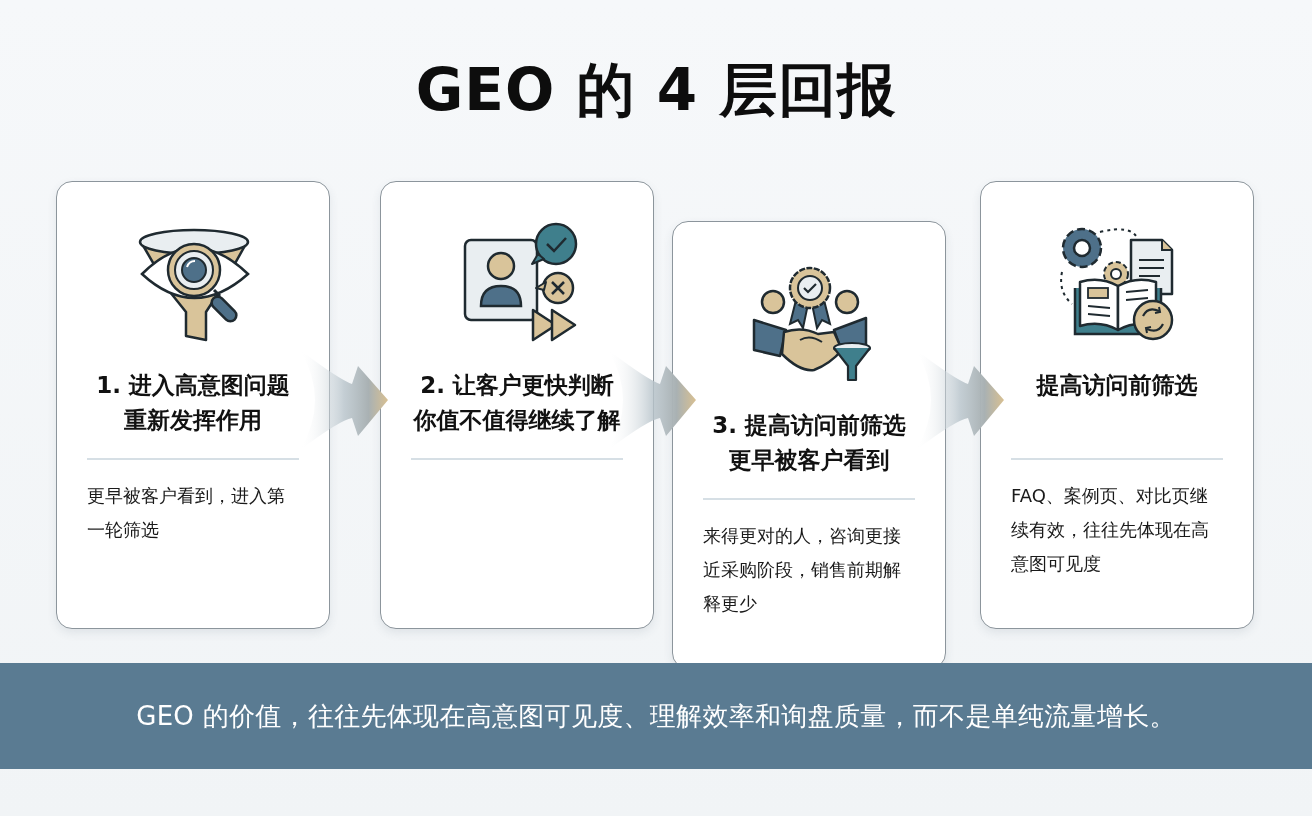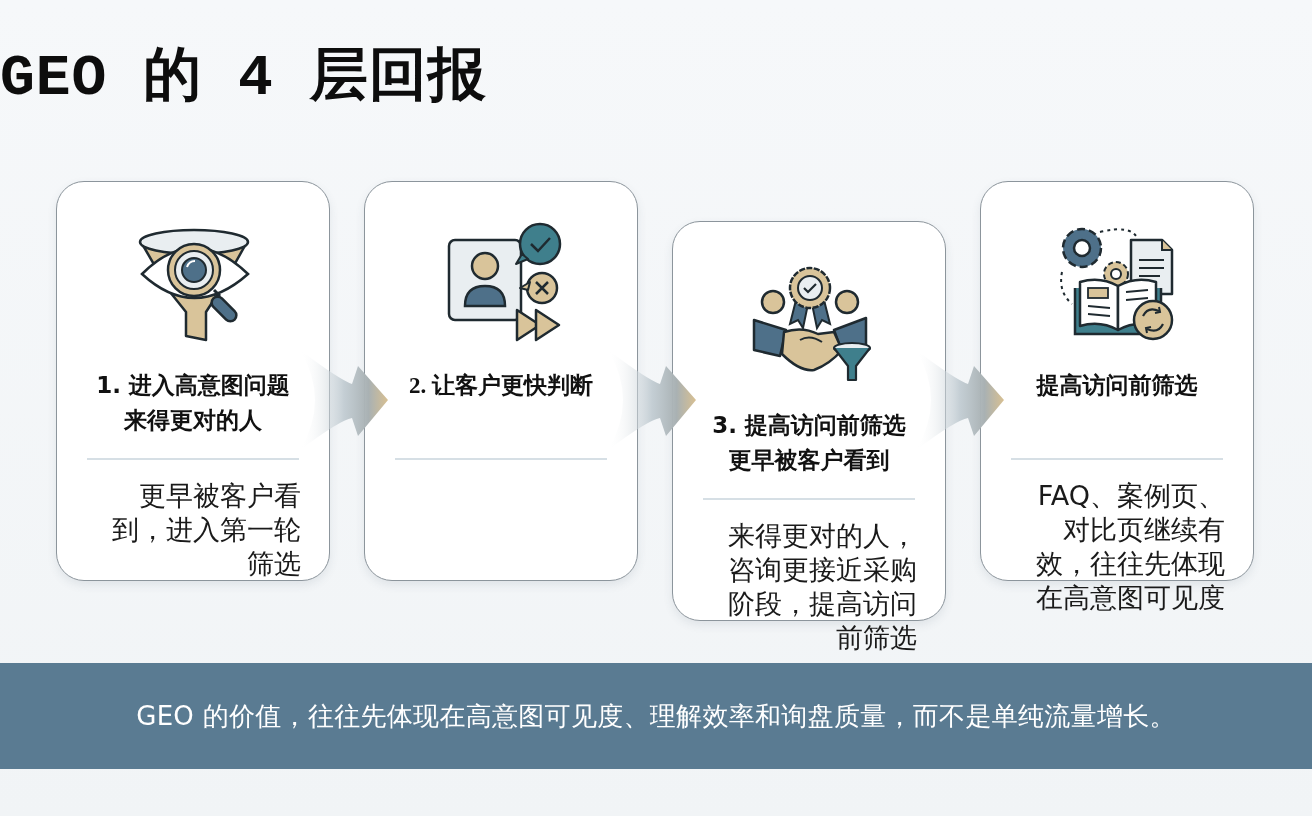--- a/index.html
+++ b/index.html
@@ -6,45 +6,45 @@
   html, body {
     width: 1312px; height: 816px; overflow: hidden;
     font-family: "DejaVu Sans", "Liberation Sans", sans-serif;
     background: #f3f6f8;
   }
   .page {
     position: relative; width: 1312px; height: 816px;
     background: linear-gradient(180deg, #f6f8fa 0%, #f1f4f6 100%);
   }
   .title {
-    position: absolute; left: 0; top: 36px; width: 100%;
-    font-size: 58px; font-weight: bold;
-    color: #0d0d0d; letter-spacing: 1px; font-family: Liberation Mono, monospace;
+    position: absolute; left: 0; top: 52px; width: 100%;
+    text-align: center; font-size: 58px; font-weight: bold;
+    color: #0d0d0d; letter-spacing: 1px;
   }
   .card {
-    position: absolute; top: 181px; width: 274px; height: 400px;
-    background: #ffffff; border: 1.5px solid #8c959c; border-radius: 28px;
+    position: absolute; top: 181px; width: 274px; height: 448px;
+    background: #ffffff; border: 1.5px solid #8c959c; border-radius: 16px;
     box-shadow: 0 4px 10px rgba(60,80,100,0.10);
   }
   .card .icon-wrap {
     position: absolute; left: 57px; top: 30px; width: 160px; height: 140px;
   }
   .card .icon-wrap svg { width: 160px; height: 140px; }
   .card .card-title {
     position: absolute; left: 14px; right: 14px; top: 186px;
     text-align: center; font-size: 23px; font-weight: bold;
     line-height: 35px; color: #111;
   }
   .card .divider {
     position: absolute; left: 30px; right: 30px; top: 276px;
     height: 1.5px; background: #d6dfe5;
   }
   .card .card-desc {
     position: absolute; left: 30px; right: 28px; top: 297px;
-    font-size: 27px; line-height: 34px; color: #1a1a1a; text-align: right;
+    font-size: 18px; line-height: 34px; color: #1a1a1a;
   }
   .arrow {
     position: absolute; top: 340px; width: 100px; height: 120px;
     pointer-events: none;
   }
   .footer {
     position: absolute; left: 0; top: 663px; width: 1312px; height: 106px;
     background: #5a7b92;
     display: flex; align-items: center; justify-content: center;
   }
@@ -72,47 +72,48 @@
         <circle cx="80" cy="58" r="19" fill="#e9eef1" stroke="#1f2a30" stroke-width="2"></circle>
         <circle cx="80" cy="58" r="12" fill="#4e7089" stroke="#1f2a30" stroke-width="2"></circle>
         <path d="M73 55 Q75 49 81 49" fill="none" stroke="#fff" stroke-width="2"></path>
 
         <line x1="100" y1="78" x2="106" y2="84" stroke="#1f2a30" stroke-width="3"></line>
         <rect x="104" y="82" width="12" height="30" rx="6" transform="rotate(-45 110 97)" fill="#4e7089" stroke="#1f2a30" stroke-width="2.5"></rect>
       </svg>
     </div>
     <div class="card-title">
       <div>1. 进入高意图问题</div>
-      <div>来得更对的人</div>
+      <div>重新发挥作用</div>
     </div>
     <div class="divider"></div>
     <div class="card-desc">更早被客户看到，进入第一轮筛选</div>
   </div>
 
-  <div class="card" style="left:364px;font-family:Liberation Serif, serif;">
+  <div class="card" style="left:380px;">
     <div class="icon-wrap">
       <svg viewBox="0 0 160 140">
         <rect x="27" y="28" width="72" height="80" rx="6" fill="#e9eef1" stroke="#1f2a30" stroke-width="2.5"></rect>
         <circle cx="63" cy="54" r="13" fill="#d9c49a" stroke="#1f2a30" stroke-width="2.5"></circle>
         <path d="M43 94 Q43 74 63 74 Q83 74 83 94 Z" fill="#4e7089" stroke="#1f2a30" stroke-width="2.5"></path>
 
         <circle cx="118" cy="32" r="20" fill="#3f7f8c" stroke="#1f2a30" stroke-width="2.5"></circle>
         <path d="M100 42 L94 52 L106 47 Z" fill="#3f7f8c" stroke="#1f2a30" stroke-width="2" stroke-linejoin="round"></path>
         <path d="M109 32 L116 39 L128 26" fill="none" stroke="#1f2a30" stroke-width="2.5"></path>
 
         <circle cx="120" cy="76" r="15" fill="#d9c49a" stroke="#1f2a30" stroke-width="2.5"></circle>
         <path d="M106 78 L98 76 L108 70 Z" fill="#d9c49a" stroke="#1f2a30" stroke-width="2" stroke-linejoin="round"></path>
         <path d="M114 70 L126 82 M126 70 L114 82" stroke="#1f2a30" stroke-width="2.5"></path>
 
         <path d="M95 98 L118 113 L95 128 Z" fill="#d9c49a" stroke="#1f2a30" stroke-width="2.5" stroke-linejoin="round"></path>
         <path d="M114 98 L137 113 L114 128 Z" fill="#d9c49a" stroke="#1f2a30" stroke-width="2.5" stroke-linejoin="round"></path>
       </svg>
     </div>
     <div class="card-title">
       <div>2. 让客户更快判断</div>
+      <div>你值不值得继续了解</div>
     </div>
     <div class="divider"></div>
   </div>
 
   <div class="card" style="left:672px;margin-top:40px;">
     <div class="icon-wrap">
       <svg viewBox="0 0 160 140">
 
         <path d="M66 48 L60 72 L68 68 L73 76 L78 52 Z" fill="#4e7089" stroke="#1f2a30" stroke-width="2"></path>
         <path d="M94 48 L100 72 L92 68 L87 76 L82 52 Z" fill="#4e7089" stroke="#1f2a30" stroke-width="2"></path>
@@ -132,21 +133,21 @@
 
         <ellipse cx="122" cy="96" rx="18" ry="5" fill="#e9eef1" stroke="#1f2a30" stroke-width="2.2"></ellipse>
         <path d="M104 96 L118 114 L118 128 L126 128 L126 114 L140 96" fill="#3f7f8c" stroke="#1f2a30" stroke-width="2.2" stroke-linejoin="round"></path>
       </svg>
     </div>
     <div class="card-title">
       <div>3. 提高访问前筛选</div>
       <div>更早被客户看到</div>
     </div>
     <div class="divider"></div>
-    <div class="card-desc">来得更对的人，咨询更接近采购阶段，提高访问前筛选</div>
+    <div class="card-desc">来得更对的人，咨询更接近采购阶段，销售前期解释更少</div>
   </div>
 
   <div class="card" style="left:980px;">
     <div class="icon-wrap">
       <svg viewBox="0 0 160 140">
 
         <path d="M62 20 Q95 12 100 28" fill="none" stroke="#1f2a30" stroke-width="2" stroke-dasharray="3 4"></path>
         <path d="M24 60 Q20 80 34 92" fill="none" stroke="#1f2a30" stroke-width="2" stroke-dasharray="3 4"></path>
 
         <g transform="translate(44 36)">

